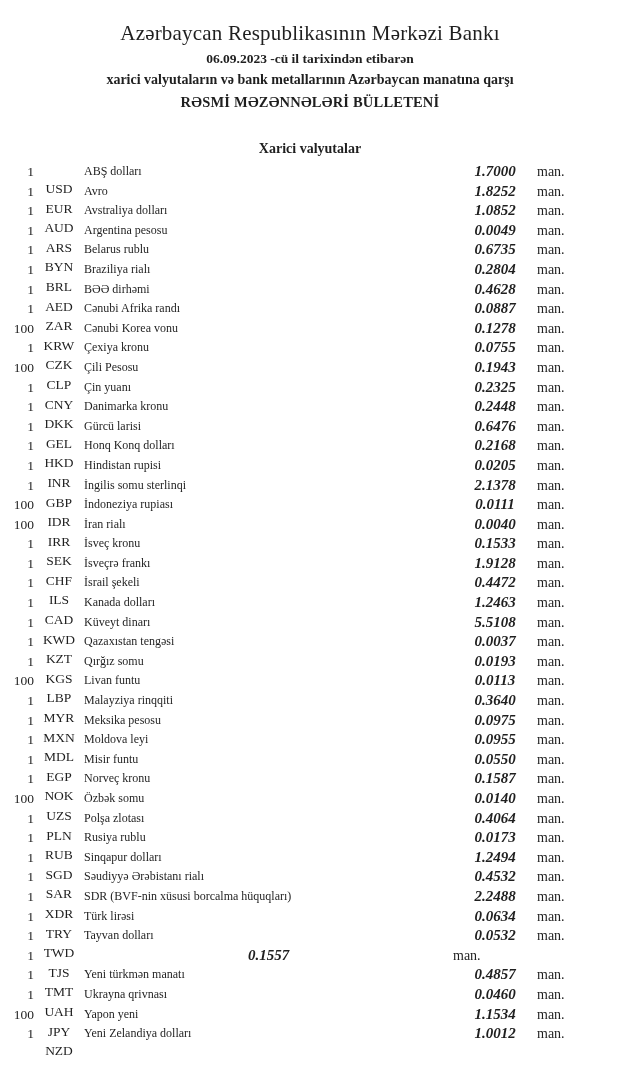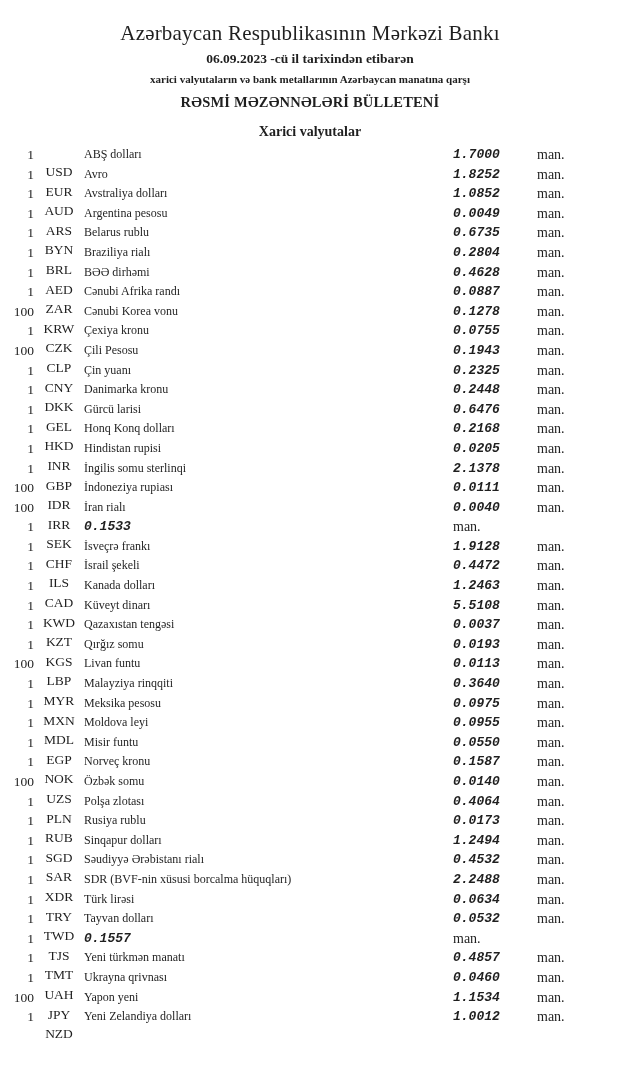--- a/index.html
+++ b/index.html
@@ -26,33 +26,33 @@
     line-height: 26px;
     letter-spacing: 0.2px;
   }
   .sub-date {
     margin-top: 2px;
     font-size: 13.5px;
     font-weight: bold;
     line-height: 21px;
   }
   .sub-scope {
-    font-size: 11px;
+    font-size: 14px;
     font-weight: bold;
     line-height: 21px;
   }
   .sub-bulletin {
     margin-top: 1px;
     font-size: 14.5px;
     font-weight: bold;
     line-height: 22px;
     letter-spacing: 0.2px;
   }
   .section-title {
-    margin-top: 8px;
+    margin-top: 25px;
     text-align: center;
     font-size: 14px;
     font-weight: bold;
     line-height: 21px;
   }
   .rates-table {
     margin-top: 3px;
     padding-right: 45px;
   }
   .rate-row {
@@ -69,25 +69,24 @@
   .rate-row .code {
     text-align: center;
     font-size: 13.5px;
     margin-top: 17px;
   }
   .rate-row .name {
     font-size: 12px;
     overflow: hidden;
   }
   .rate-row .rate {
-    text-align: left;
-    font-size: 13px;
+    text-align: center;
+    font-size: 15px;
     font-weight: bold;
     font-style: italic;
-    font-family: Liberation Mono, monospace;
   }
   .rate-row .unit {
     font-size: 14px;
   }
 </style>
 </head>
 <body>
 
 <div class="page">
   <div class="header">
@@ -248,20 +247,21 @@
     <span class="qty">100</span>
     <span class="code">IRR</span>
     <span class="name">İran rialı</span>
     <span class="rate">0.0040</span>
     <span class="unit">man.</span>
   </div>
 
   <div class="rate-row">
     <span class="qty">1</span>
     <span class="code">SEK</span>
+    <span class="name">İsveç kronu</span>
     <span class="rate">0.1533</span>
     <span class="unit">man.</span>
   </div>
 
   <div class="rate-row">
     <span class="qty">1</span>
     <span class="code">CHF</span>
     <span class="name">İsveçrə frankı</span>
     <span class="rate">1.9128</span>
     <span class="unit">man.</span>

